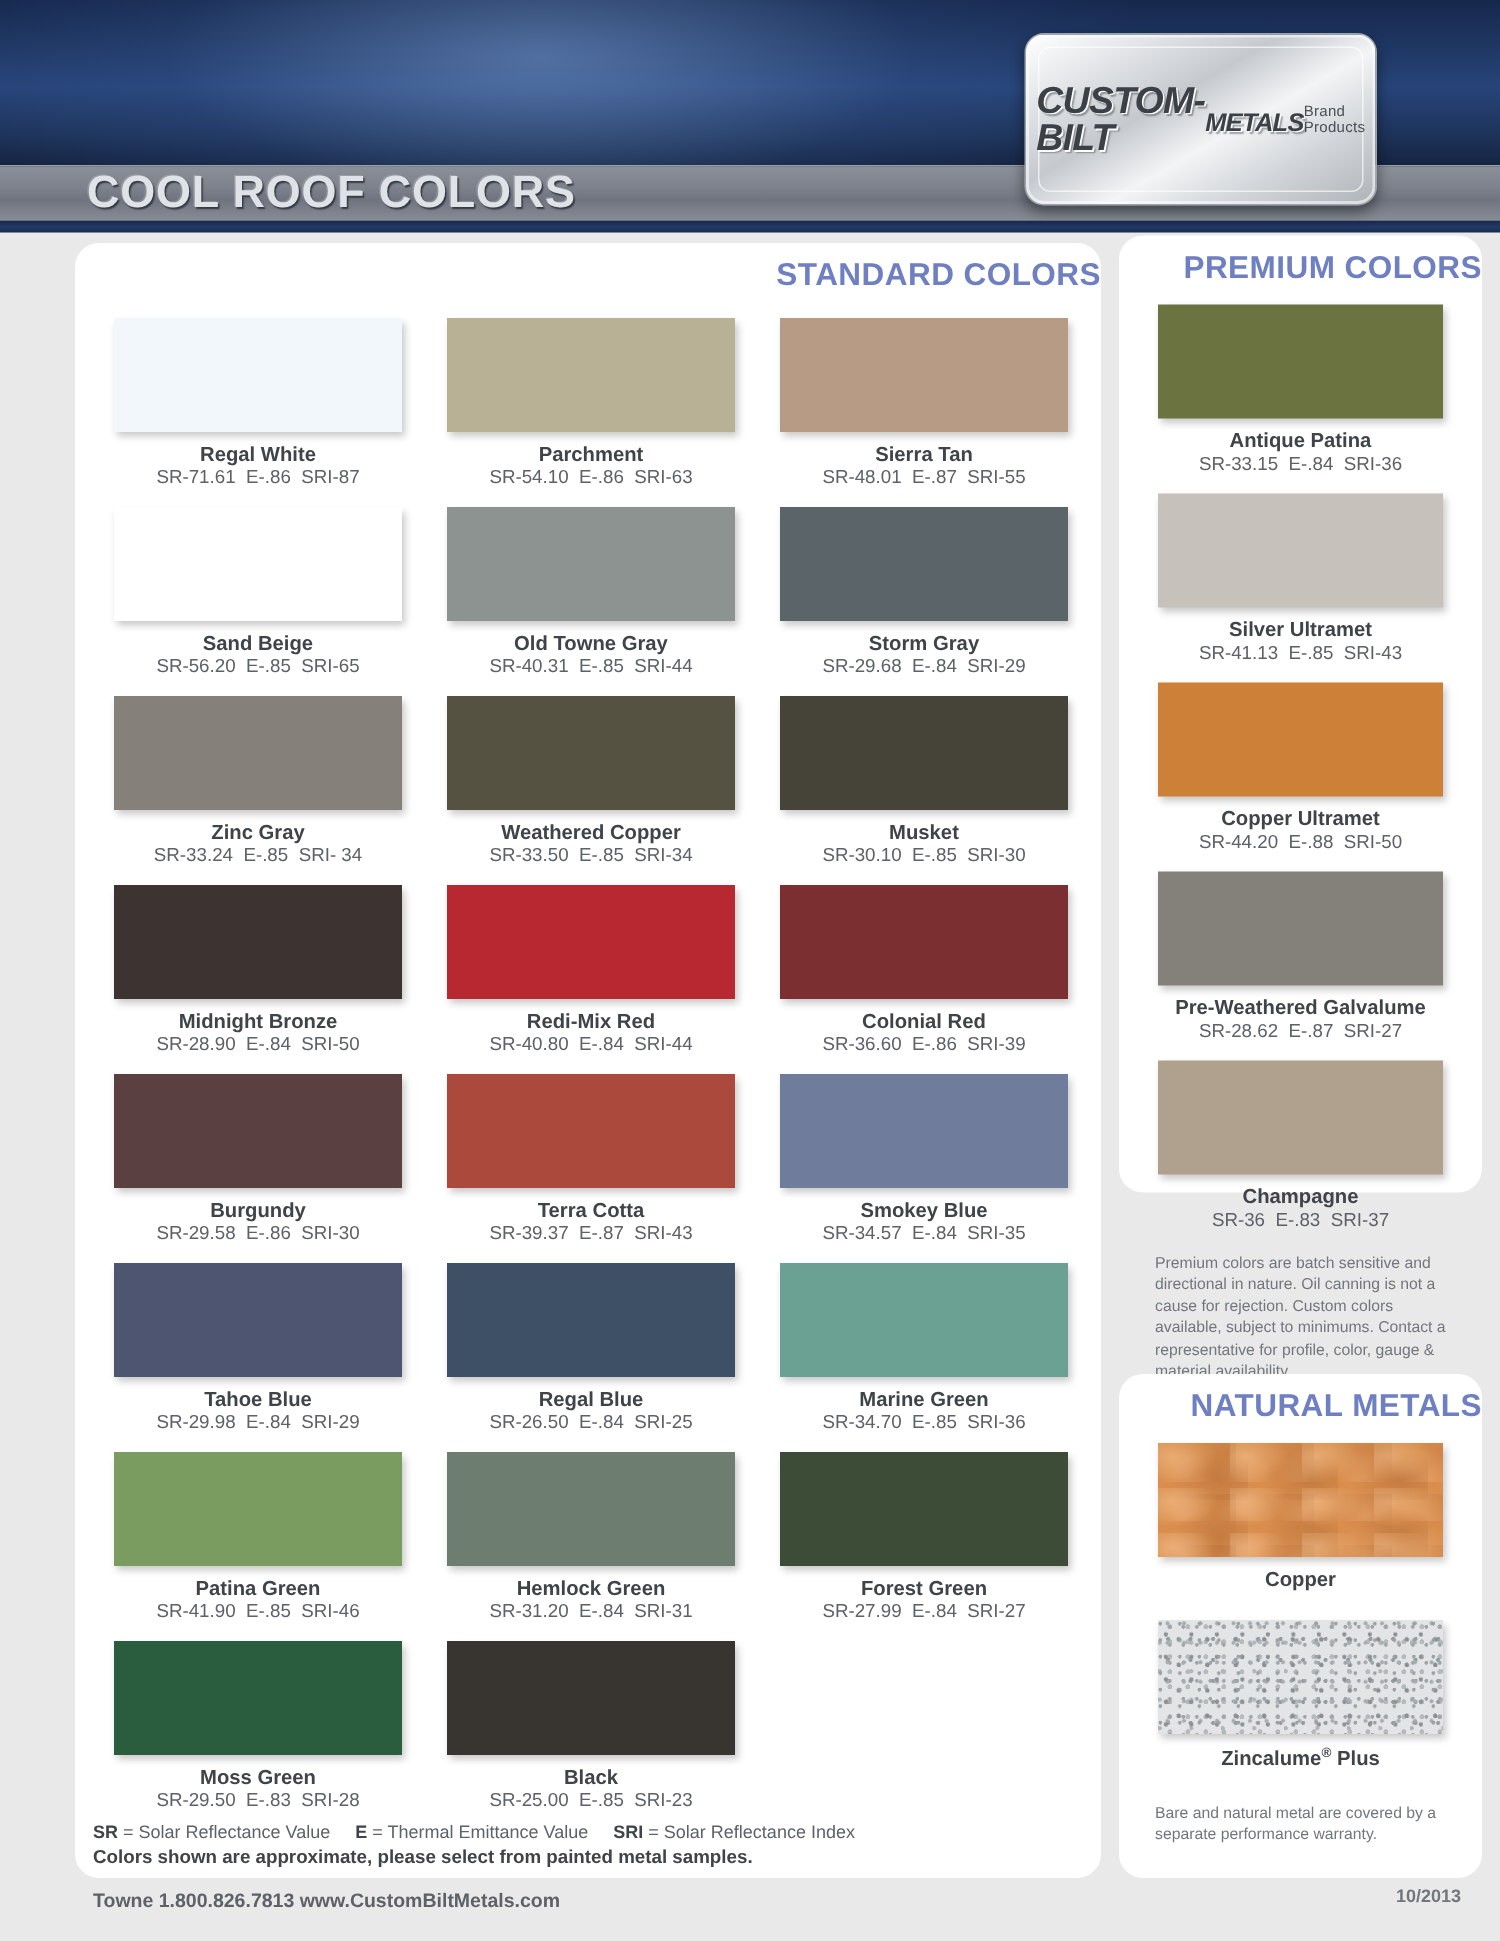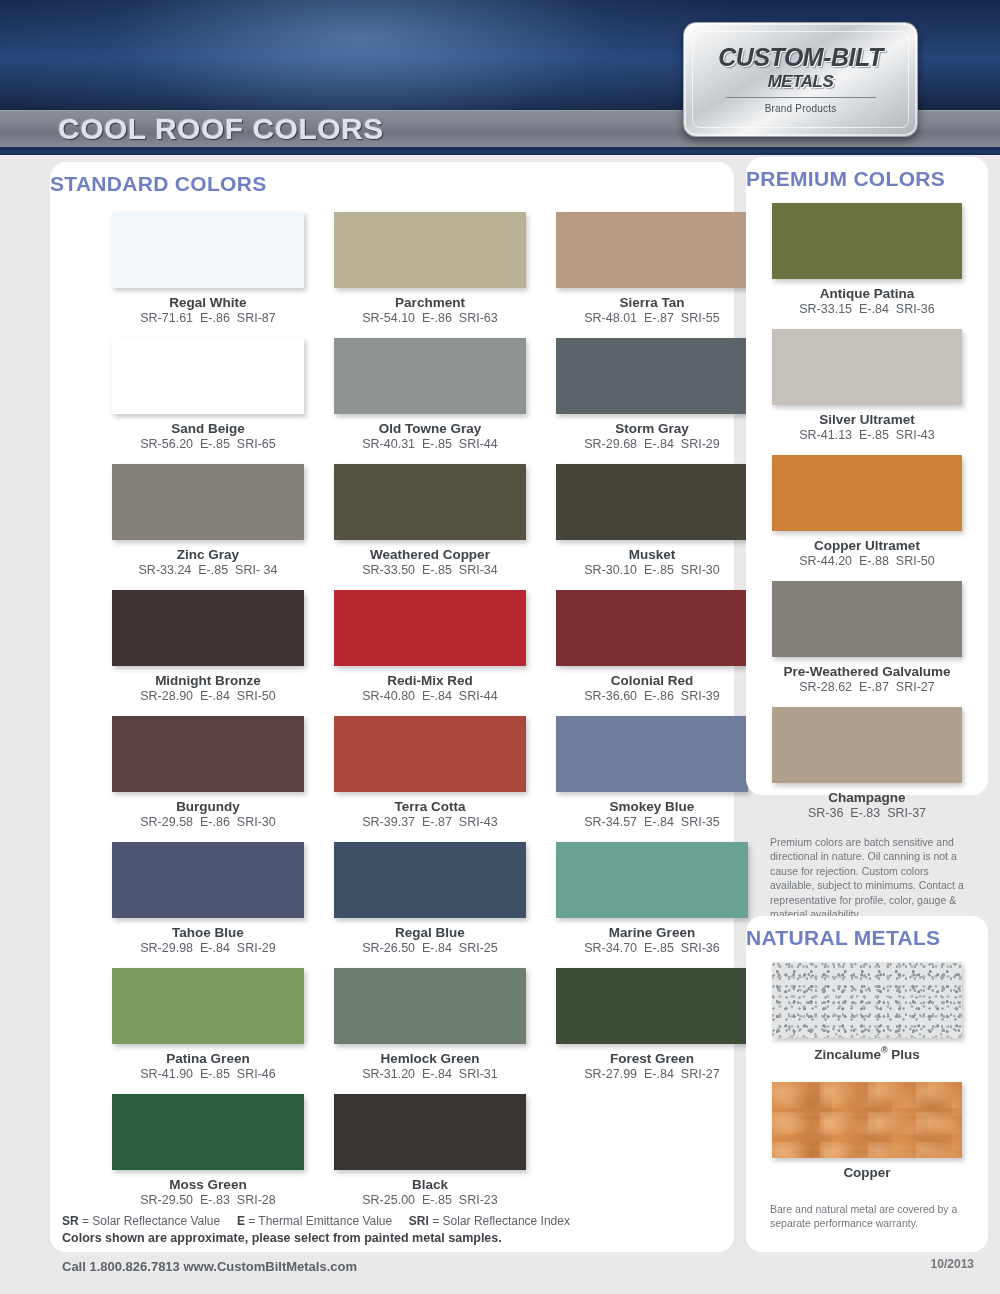--- a/index.html
+++ b/index.html
@@ -49,21 +49,21 @@
     width: 235px; height: 115px;
     border-radius: 13px;
     background: linear-gradient(150deg, #ffffff 0%, #e8eaec 16%, #c5c9ce 40%, #f3f4f5 58%, #d2d6da 76%, #aeb3b9 100%);
     box-shadow: 0 4px 9px rgba(0,0,0,0.45), inset 0 0 0 2px rgba(255,255,255,0.55);
     border: 1px solid #9ea3a9;
   }
   .logo-inner {
     position: absolute; left: 8px; top: 8px; right: 8px; bottom: 8px;
     border-radius: 8px;
     border: 1px solid rgba(255,255,255,0.65);
-    display: flex; flex-direction: column;
+    display: flex; flex-direction: row;
     align-items: center; justify-content: center;
   }
   .logo-l1, .logo-l2 {
     font-weight: bold; font-style: italic;
     color: #3c4148;
     letter-spacing: -0.5px;
     text-shadow: 1px 1px 0 #ffffff, 2px 2px 1px rgba(60,65,72,0.45);
     line-height: 1;
   }
   .logo-l1 { font-size: 25px; }
@@ -77,37 +77,36 @@
   .panel {
     position: absolute;
     background: #ffffff;
     border-radius: 16px;
   }
   #standard-panel { left: 50px;  top: 162px; width: 684px; height: 1090px; }
   #premium-panel  { left: 746px; top: 157px; width: 242px; height: 638px; }
   #natural-panel  { left: 746px; top: 916px; width: 242px; height: 336px; }
 
   .section-title {
-    text-align: left;
+    text-align: right;
     font-size: 21px; font-weight: bold;
     color: #6e7fc2;
     letter-spacing: 0.3px;
   }
   #standard-panel .section-title { padding-top: 10px; }
   #premium-panel  .section-title { padding-top: 10px; }
   #natural-panel  .section-title { padding-top: 10px; }
 
   
   .grid {
     display: grid;
     grid-template-columns: repeat(3, 1fr);
     column-gap: 30px;
     row-gap: 0px;
     padding: 16px 26px 0 26px;
-    margin-left: 36px;
   }
   .cell { width: 192px; }
   .swatch {
     width: 192px; height: 76px;
     box-shadow: 2px 3px 5px rgba(0,0,0,0.22);
   }
   .cell-name {
     text-align: center;
     font-size: 13.5px; font-weight: bold;
     color: #3f4449;
@@ -344,38 +343,38 @@
           <div class="cell-spec">SR-36  E-.83  SRI-37</div>
         </div>
       </div>
     <div class="note">Premium colors are batch sensitive and directional in nature. Oil canning is not a cause for rejection. Custom colors available, subject to minimums. Contact a representative for profile, color, gauge &amp; material availability.</div>
   </div>
 
   <div class="panel" id="natural-panel">
     <div class="section-title">NATURAL METALS</div>
     <div class="col-list" id="natural-list">
         <div class="cell">
+          <div class="swatch tex-copper"></div>
+          <div class="cell-name" style="margin-bottom: 20px;">Copper</div>
+        </div>
+        <div class="cell">
           <div class="swatch tex-zincalume"></div>
           <div class="cell-name" style="margin-bottom: 20px;">Zincalume<sup style="font-size:9px">®</sup> Plus</div>
-        </div>
-        <div class="cell">
-          <div class="swatch tex-copper"></div>
-          <div class="cell-name" style="margin-bottom: 20px;">Copper</div>
         </div>
       </div>
     <div class="note">Bare and natural metal are covered by a separate performance warranty.</div>
   </div>
 
   <div class="legend">
     <div class="legend-line1">
       <b>SR</b><span> = Solar Reflectance Value</span>
       &nbsp;&nbsp;&nbsp;
       <b>E</b><span> = Thermal Emittance Value</span>
       &nbsp;&nbsp;&nbsp;
       <b>SRI</b><span> = Solar Reflectance Index</span>
     </div>
     <div class="legend-line2">Colors shown are approximate, please select from painted metal samples.</div>
   </div>
 
-  <div class="footer-call">Call 1.800.826.7813   www.CustomBiltMetals.com</div>
+  <div class="footer-call">Towne 1.800.826.7813   www.CustomBiltMetals.com</div>
   <div class="footer-date">10/2013</div>
 
 </div>
 
 </body></html>

